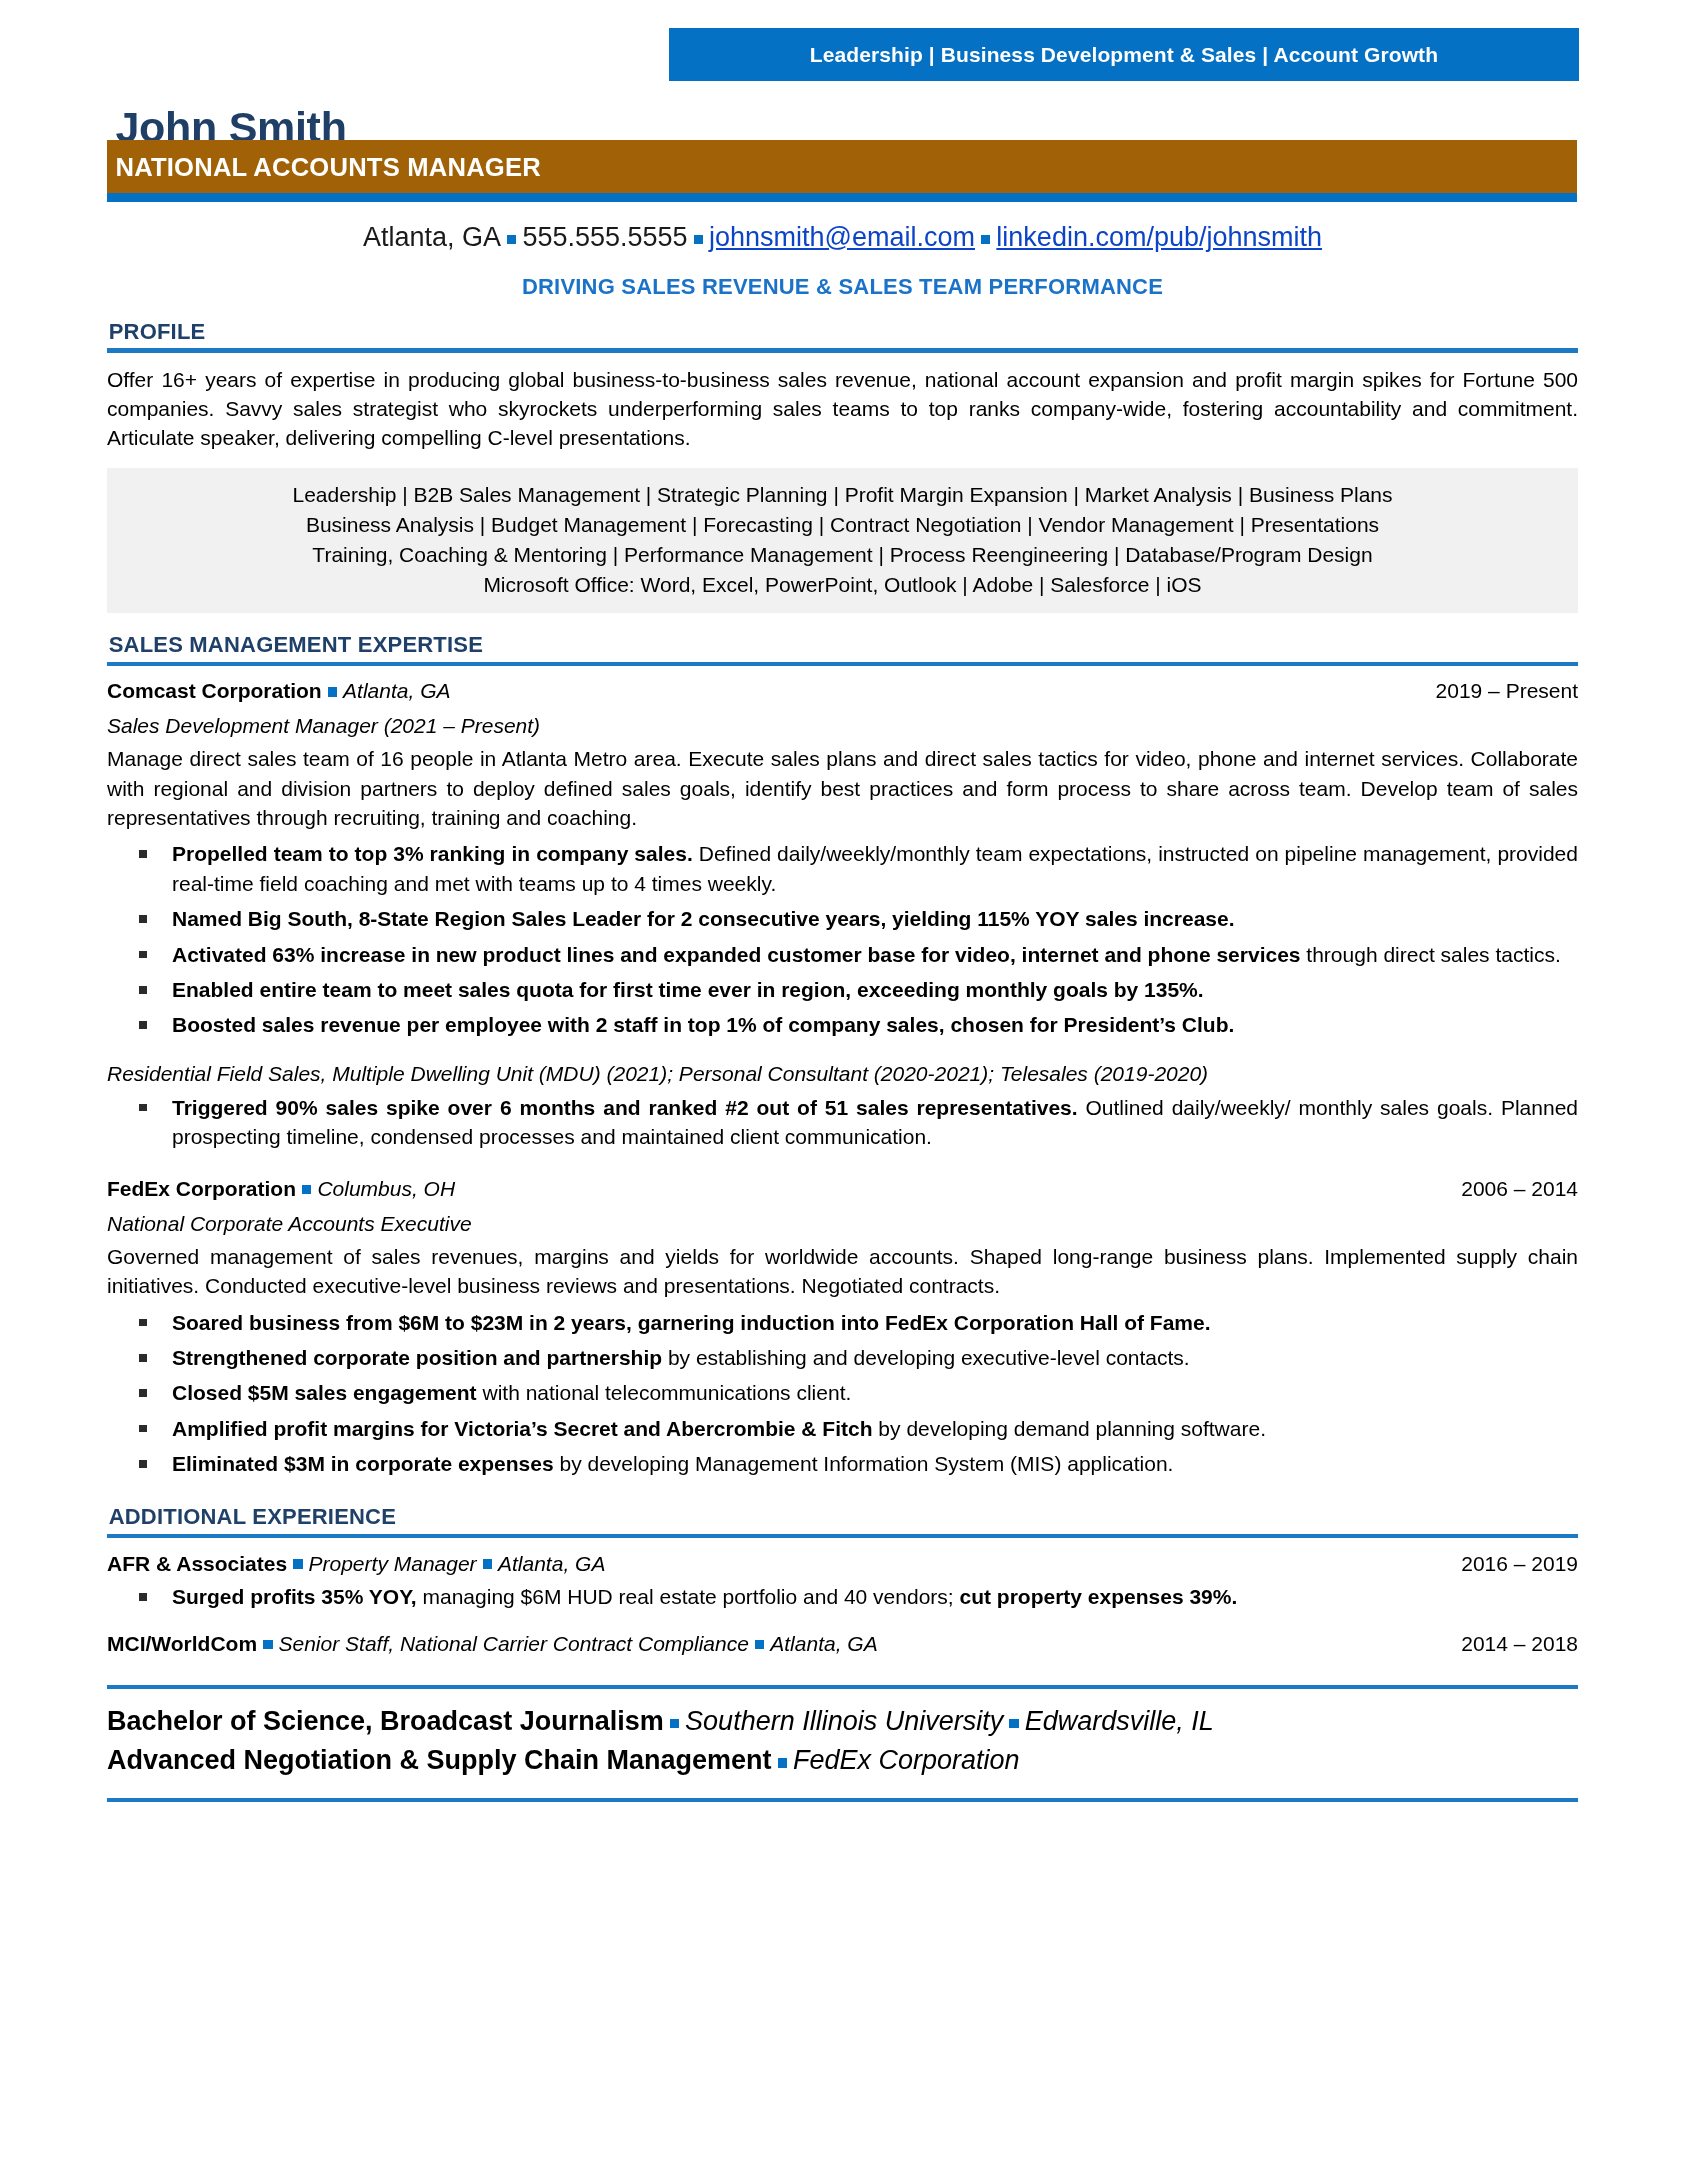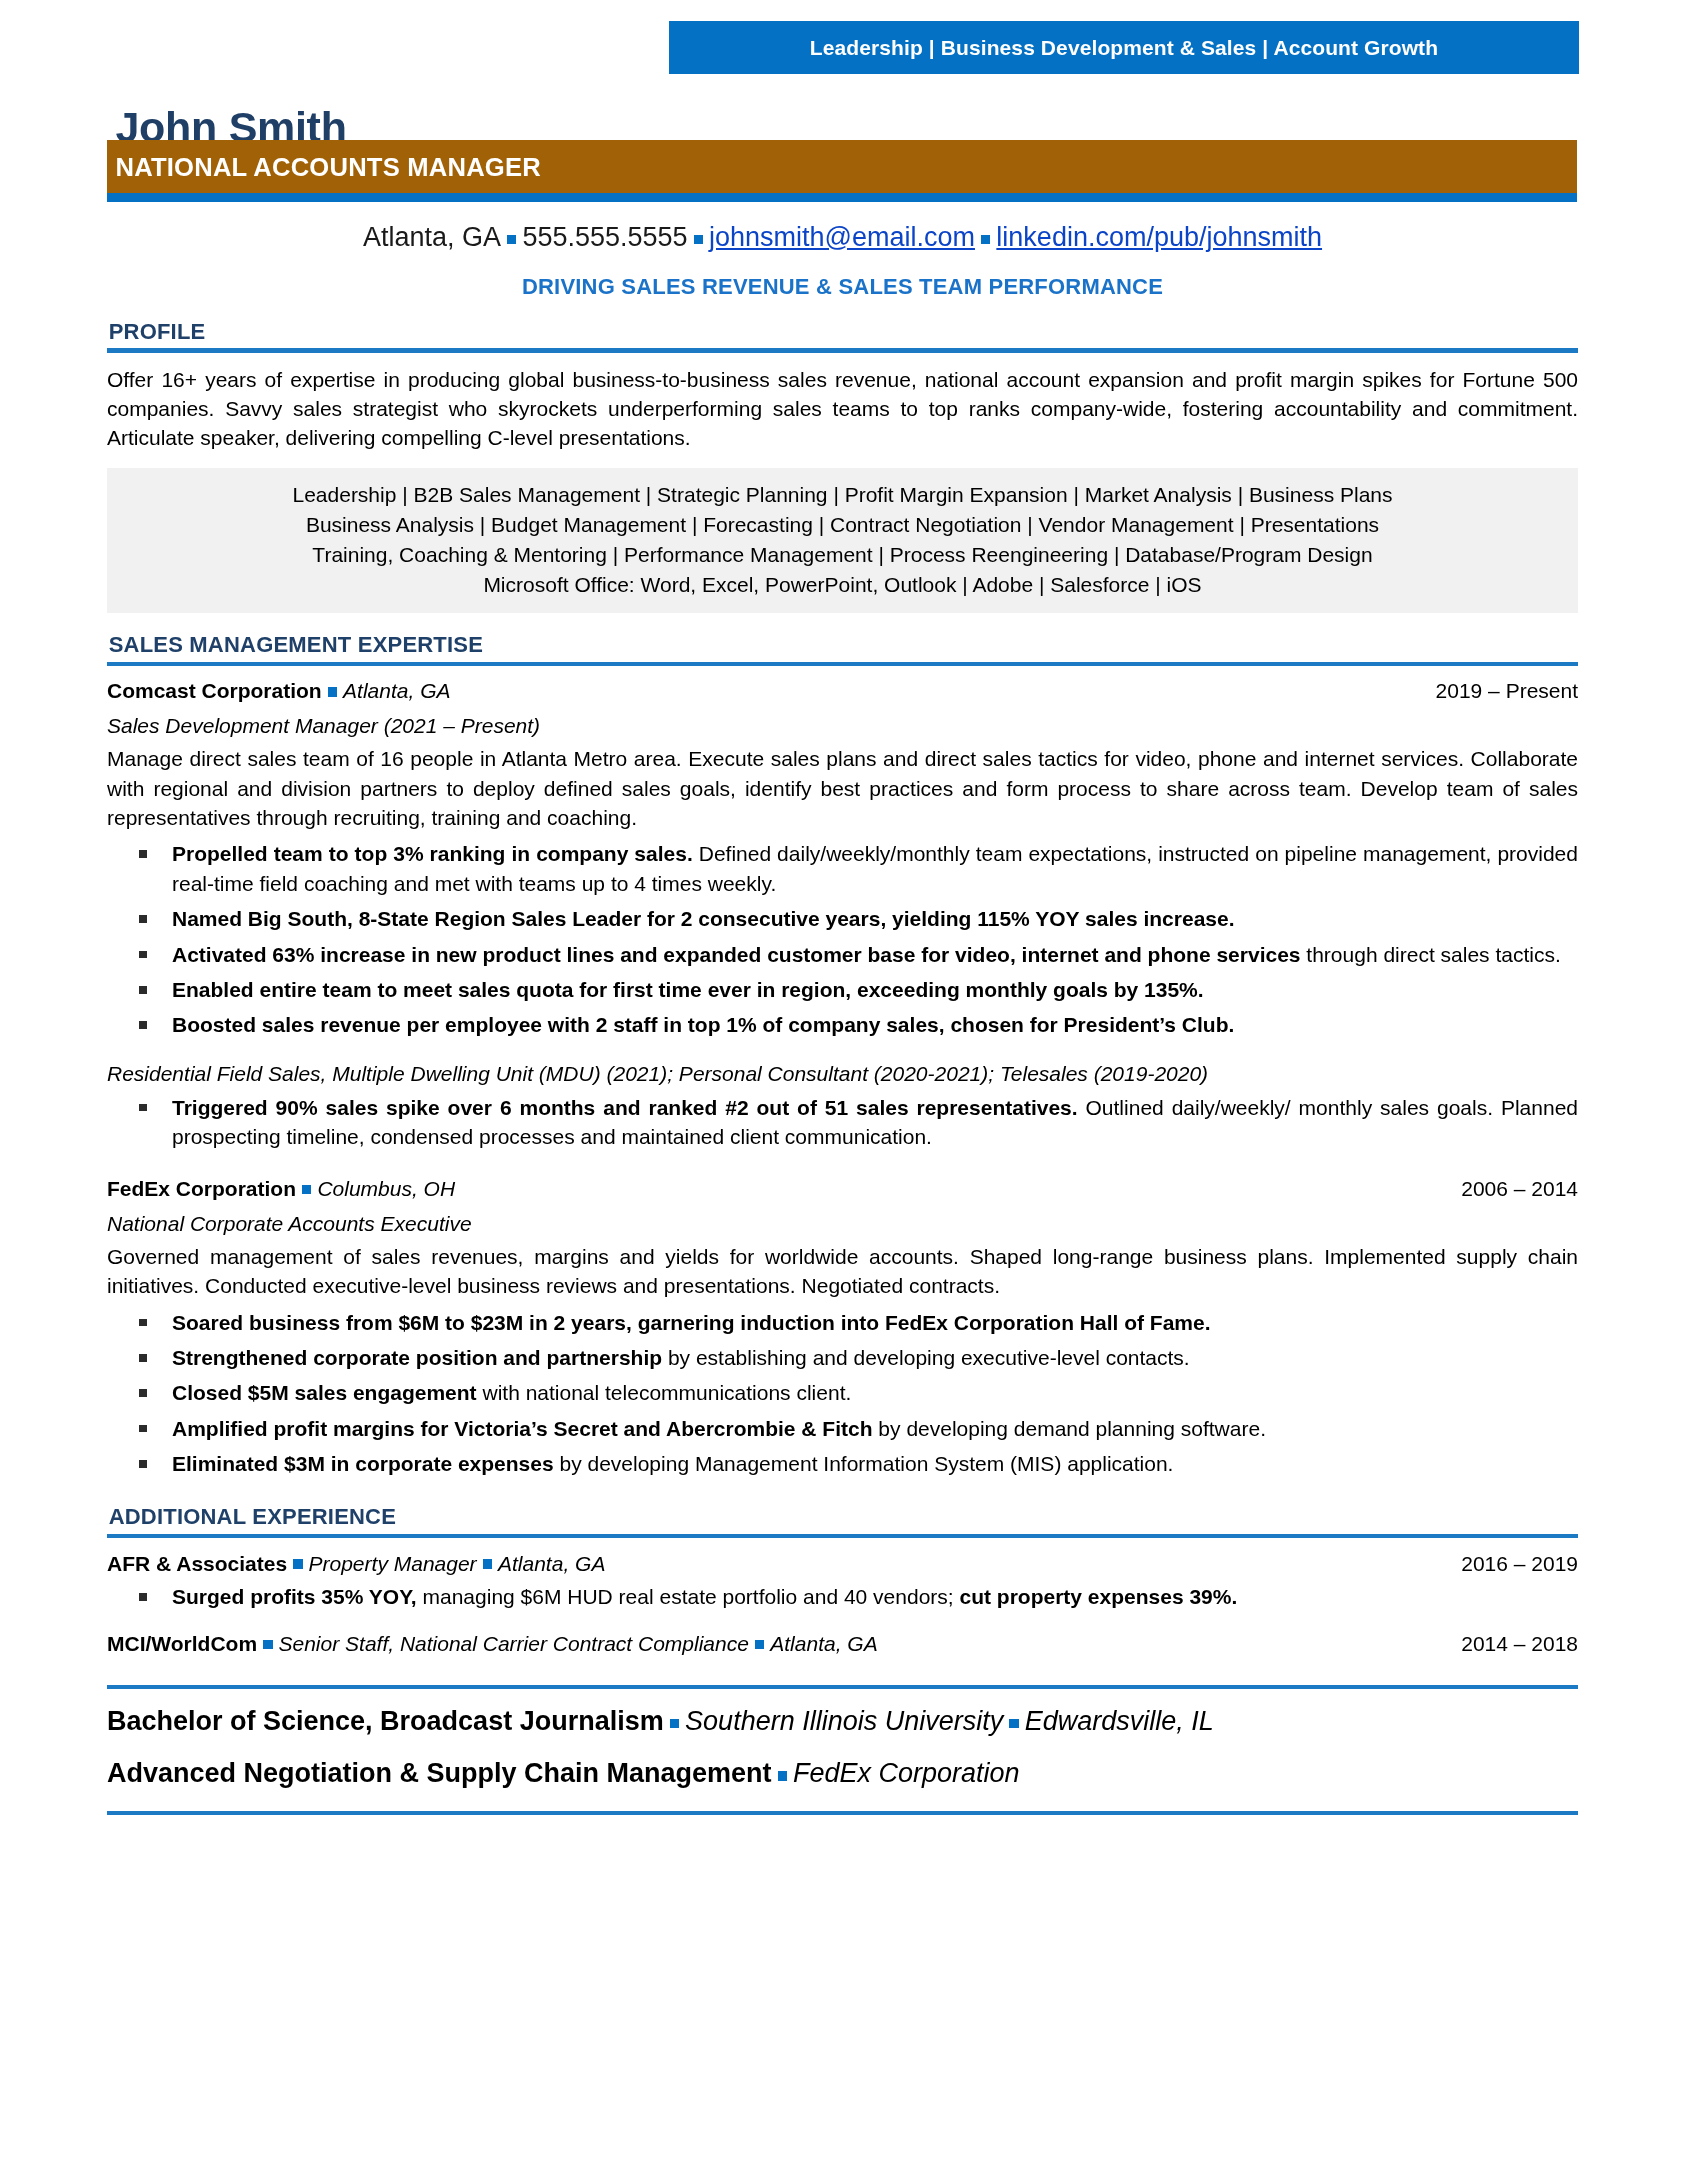--- a/index.html
+++ b/index.html
@@ -38,21 +38,21 @@
     bottom: -1.7px;
     font-size: 43px;
     font-weight: bold;
     color: #1F3F66;
     letter-spacing: -0.3px;
     line-height: 1;
   }
   .tagline-box {
     position: absolute;
     left: 562px;
-    top: 21px;
+    top: 28px;
     width: 910px;
     height: 53px;
     background: #0471C4;
     color: #ffffff;
     display: flex;
     align-items: center;
     justify-content: center;
     font-size: 21px;
     font-weight: bold;
     letter-spacing: 0.1px;
@@ -318,19 +318,19 @@
         <div class="dates">2014 – 2018</div>
       </div>
     </div>
   </div>
 
   <div class="section" style="margin-top:29px;">
     <div class="section-rule"></div>
 
     <div class="edu-line" style="margin-top:13.6px;"><span class="deg">Bachelor of Science, Broadcast Journalism</span><span class="sq"></span><span class="inst">Southern Illinois University</span><span class="sq"></span><span class="inst">Edwardsville, IL</span></div>
 
-    <div class="edu-line" style="margin-top:16px;"><span class="deg">Advanced Negotiation &amp; Supply Chain Management</span><span class="sq"></span><span class="inst">FedEx Corporation</span></div>
+    <div class="edu-line" style="margin-top:3px;"><span class="deg">Advanced Negotiation &amp; Supply Chain Management</span><span class="sq"></span><span class="inst">FedEx Corporation</span></div>
 
     <div class="bottom-rule"></div>
   </div>
 
 </div>
 
 
 </body></html>

